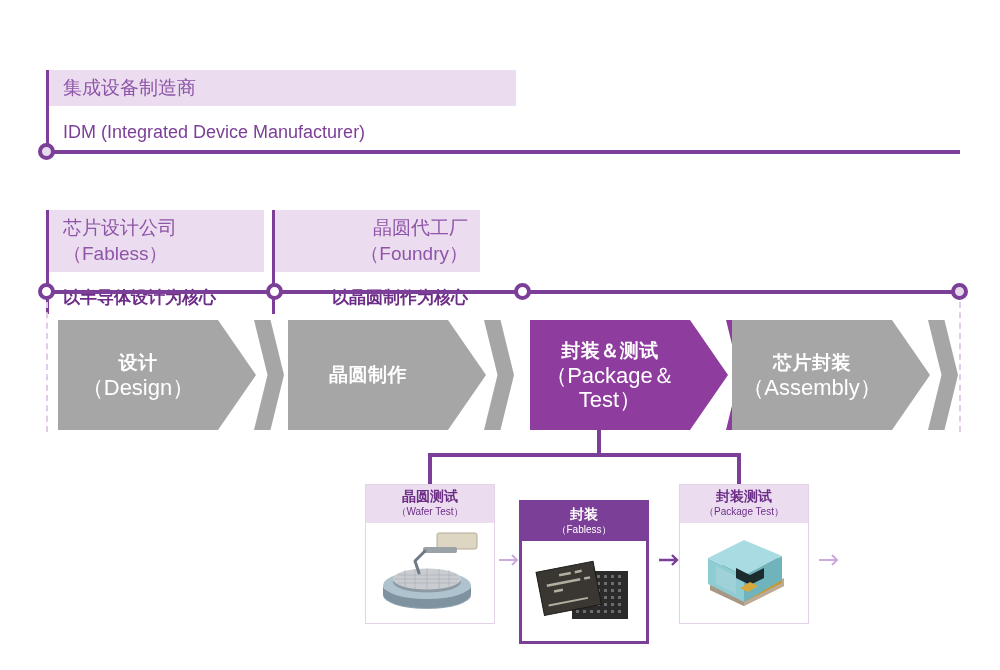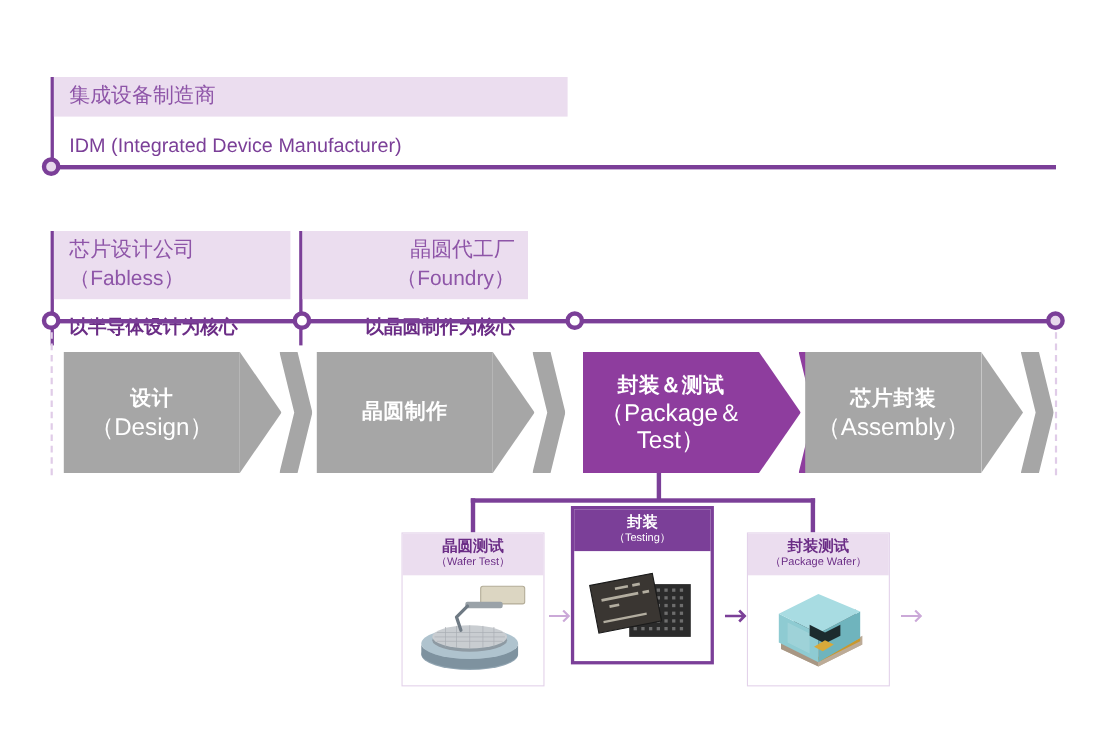--- a/index.html
+++ b/index.html
@@ -173,24 +173,24 @@
       </svg>
     </div>
   </div>
 
   <div class="fa" style="left:499px;top:552px;">
     <svg width="26" height="16" viewBox="0 0 26 16">
         <path d="M0 8 H18 M13 3 L18 8 L13 13" fill="none" stroke="#CBA9D8" stroke-width="2"></path>
       </svg>
   </div>
 
-  <div class="sub active" style="left:519px;top:460px;">
+  <div class="sub active" style="left:519px;top:500px;">
     <div class="sub-hd">
       <span class="a">封装</span>
-      <span class="b">（Testing）</span>
+      <span class="b">（Fabless）</span>
     </div>
     <div class="sub-bd">
       <svg width="112" height="84" viewBox="0 0 112 84">
         <rect x="44" y="22" width="56" height="48" fill="#2B2B2B"></rect>
         <g fill="#6E6E6E">
           <g>
             <rect x="48" y="26" width="3" height="3"></rect>
               <rect x="55" y="26" width="3" height="3"></rect>
             <rect x="62" y="26" width="3" height="3"></rect>
               <rect x="69" y="26" width="3" height="3"></rect>
@@ -261,21 +261,21 @@
 
   <div class="fa" style="left:659px;top:552px;">
     <svg width="26" height="16" viewBox="0 0 26 16">
         <path d="M0 8 H18 M13 3 L18 8 L13 13" fill="none" stroke="#7B3F98" stroke-width="2.4"></path>
       </svg>
   </div>
 
   <div class="sub" style="left:679px;top:484px;text-align:right;">
     <div class="sub-hd">
       <span class="a">封装测试</span>
-      <span class="b">（Package Wafer）</span>
+      <span class="b">（Package Test）</span>
     </div>
     <div class="sub-bd">
       <svg width="112" height="90" viewBox="0 0 112 90">
         <polygon points="22,62 56,78 96,58 62,42" fill="#C6B8A6"></polygon>
         <polygon points="22,54 22,62 56,78 56,70" fill="#A89784"></polygon>
         <polygon points="56,70 56,78 96,58 96,50" fill="#BCAB97"></polygon>
         <polygon points="28,44 30,60 40,65 38,49" fill="#D6C9B8"></polygon>
         <polygon points="44,50 46,66 56,71 54,55" fill="#CFC1AF"></polygon>
         <polygon points="62,48 64,64 74,60 72,44" fill="#C4B5A2"></polygon>
         <g fill="#C9982E">

